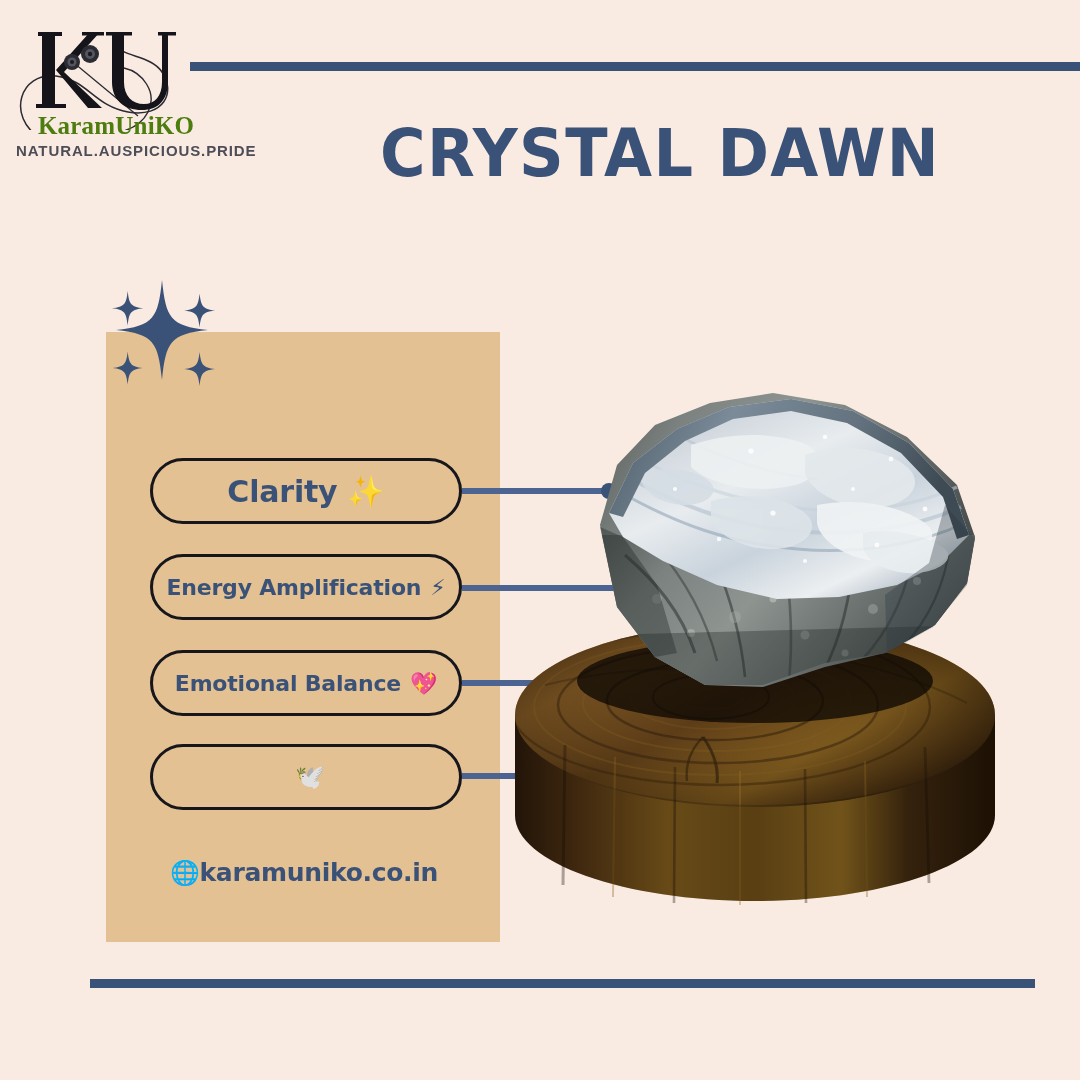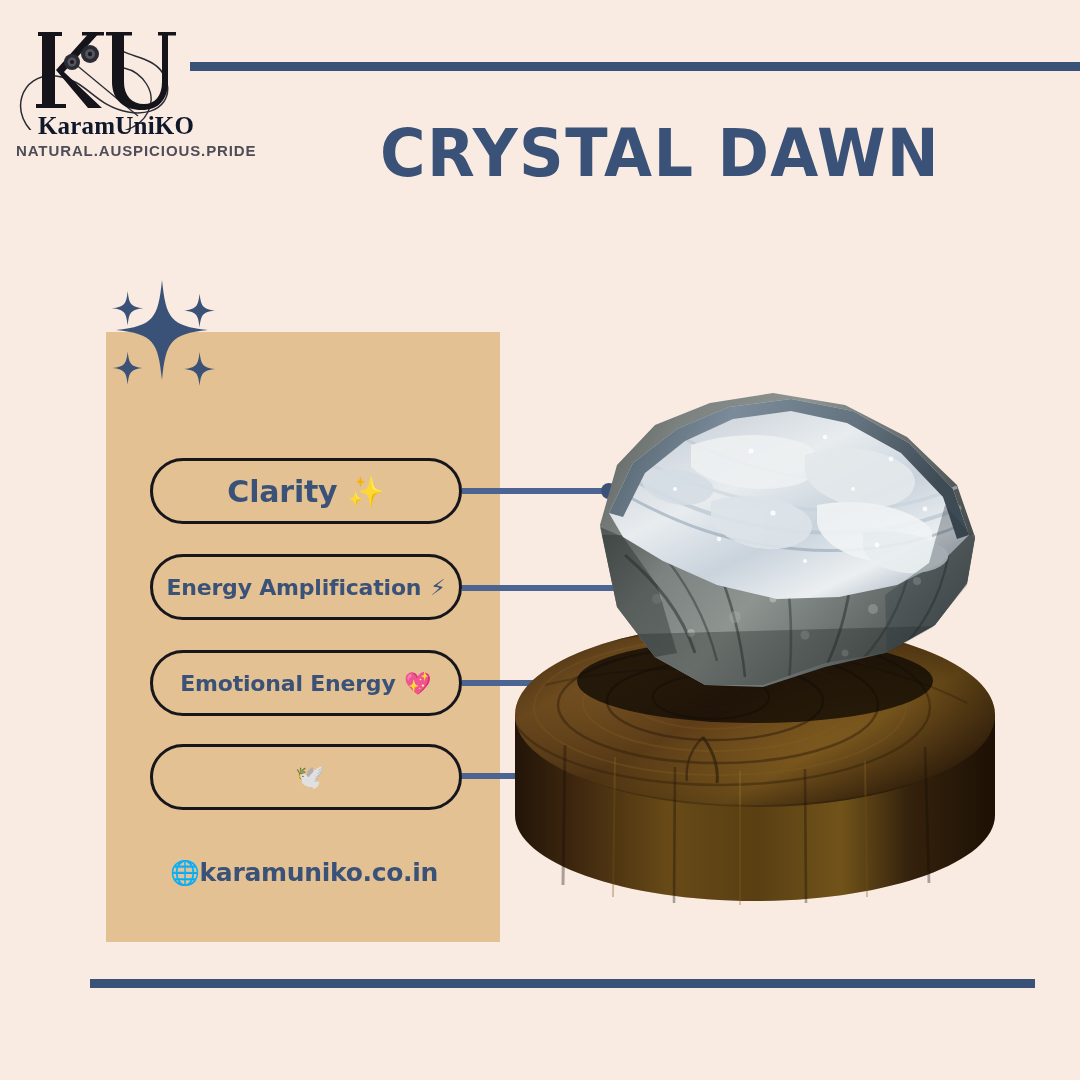--- a/index.html
+++ b/index.html
@@ -10,21 +10,21 @@
     overflow:hidden;
   }
   #poster{position:relative;width:1080px;height:1080px;background:#FAEBE2;overflow:hidden;}
 
   
   .logo-wrap{position:absolute;left:16px;top:20px;width:200px;height:145px;}
   .logo-svg{position:absolute;left:0;top:0;}
   .logo-name{
     position:absolute;left:0;top:92px;width:200px;text-align:center;
     font-family:"Liberation Serif", serif;font-weight:bold;font-size:25px;
-    color:#0f172a;letter-spacing:.2px;
+    color:#4d7c0f;letter-spacing:.2px;
   }
   .logo-tag{
     position:absolute;left:0;top:122px;width:200px;text-align:center;
     font-family:"Liberation Sans", sans-serif;font-size:15px;font-weight:600;
     color:#4d4d57;letter-spacing:.9px;
   }
 
   
   .rule-top{position:absolute;left:190px;top:62px;width:890px;height:9px;background:#3B5278;}
   .rule-bottom{position:absolute;left:90px;top:979px;width:945px;height:9px;background:#3B5278;}
@@ -149,21 +149,21 @@
 
   <div class="pill pill-1">
     <span class="pill-text">Clarity</span>
     <span class="pill-text emj" style="margin-left:10px">✨</span>
   </div>
   <div class="pill pill-2">
     <span class="pill-text">Energy Amplification</span>
     <span class="pill-text emj" style="margin-left:9px">⚡</span>
   </div>
   <div class="pill pill-3">
-    <span class="pill-text">Emotional Energy</span>
+    <span class="pill-text">Emotional Balance</span>
     <span class="pill-text emj" style="margin-left:9px">💖</span>
   </div>
   <div class="pill pill-4">
     <span class="pill-text emj" style="margin-left:9px">🕊️</span>
   </div>
 
   <div class="conn c1"></div>
   <div class="conn c2"></div>
   <div class="conn c3"></div>
   <div class="conn c4"></div>

